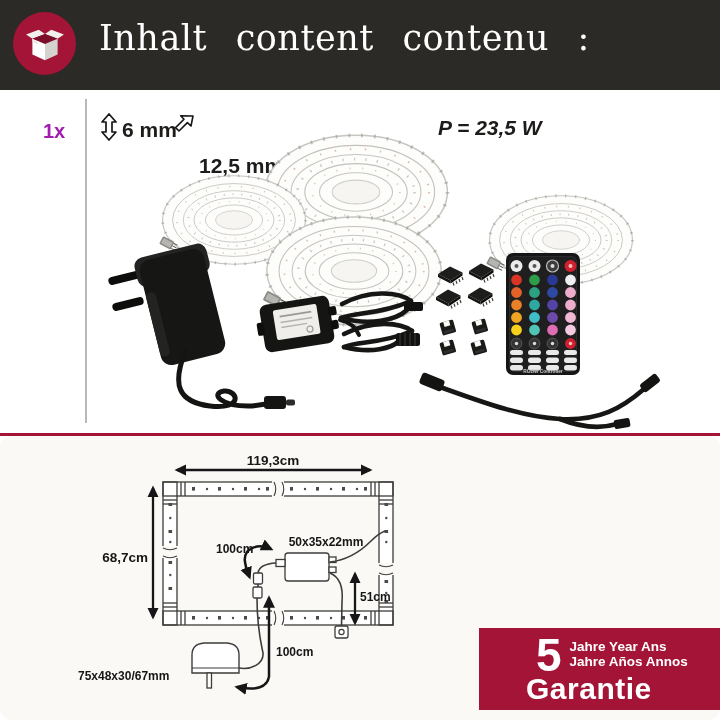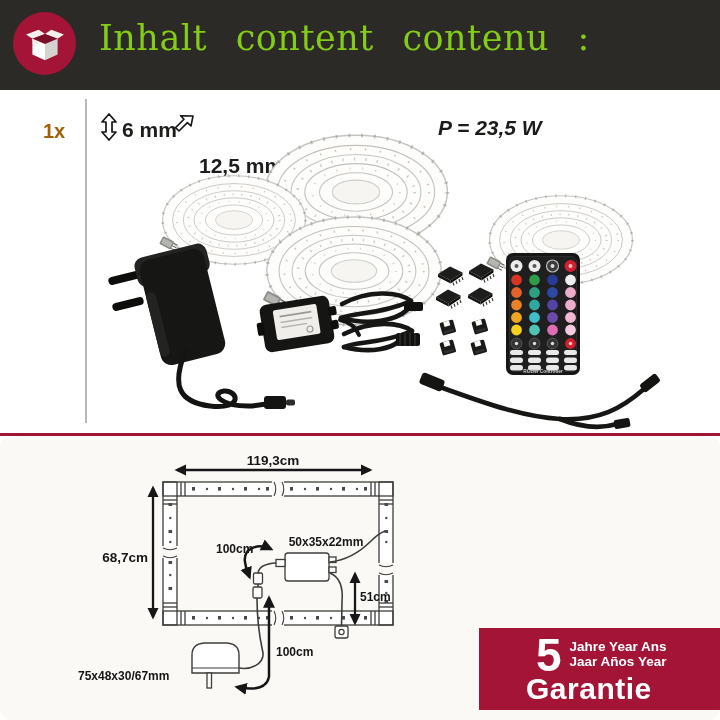--- a/index.html
+++ b/index.html
@@ -3,23 +3,23 @@
 <meta charset="utf-8">
 <style>
   html,body{margin:0;padding:0;background:#e8e8e8;}
   .page{position:relative;width:720px;height:720px;background:#ffffff;overflow:hidden;
         font-family:"Liberation Sans",sans-serif;color:#1d1c1a;}
   
   .hdr{position:absolute;left:0;top:0;width:720px;height:90px;background:#2b2a26;}
   .hdr-badge{position:absolute;left:13px;top:12px;width:63px;height:63px;border-radius:50%;
              background:#a31437;display:flex;align-items:center;justify-content:center;}
   .hdr-title{position:absolute;left:99px;top:18px;font-family:"DejaVu Serif","Liberation Serif",serif;
-             font-size:35px;color:#84cc16;word-spacing:17px;letter-spacing:.5px;white-space:nowrap;}
+             font-size:35px;color:#ffffff;word-spacing:17px;letter-spacing:.5px;white-space:nowrap;}
   
-  .qty{position:absolute;left:43px;top:120px;font-size:20px;font-weight:bold;color:#a16207;}
+  .qty{position:absolute;left:43px;top:120px;font-size:20px;font-weight:bold;color:#a21caf;}
   .vdivider{position:absolute;left:85px;top:99px;width:2px;height:324px;background:#b9b8b3;}
   .spec{position:absolute;top:118px;font-size:21px;font-weight:bold;white-space:nowrap;}
   .spec-h{left:122px;} .spec-w{left:199px;margin-top:36px;} .spec-p{left:438px;top:116px;font-style:italic;}
   .spec-icon{position:absolute;top:113px;}
   .icon-h{left:100px;} .icon-w{left:172px;}
   .products{position:absolute;left:0;top:90px;}
   
   .redline{position:absolute;left:0;top:433px;width:720px;height:3px;background:#a31437;}
   .bottom{position:absolute;left:0;top:436px;width:720px;height:284px;background:#faf9f6;border-radius:12px;}
   .diagram{position:absolute;left:30px;top:4px;}
@@ -383,19 +383,19 @@
       <text class="dtxt" x="246" y="216" font-size="12">100cm</text>
       <line x1="239" y1="237" x2="239" y2="158" stroke="#161616" stroke-width="2.5" marker-end="url(#ah)"></line>
       <path d="M239 237 C237 247 227 251 207 247" fill="none" stroke="#161616" stroke-width="2.5" marker-end="url(#ah)"></path>
     </svg>
 
     <div class="guarantee">
       <div class="g-row">
         <div class="g-5">5</div>
         <div class="g-lines">
           <div>Jahre Year Ans</div>
-          <div>Jaar Años Year</div>
+          <div>Jahre Años Annos</div>
         </div>
       </div>
       <div class="g-word">Garantie</div>
     </div>
   </div>
 </div>
 
 </body></html>

